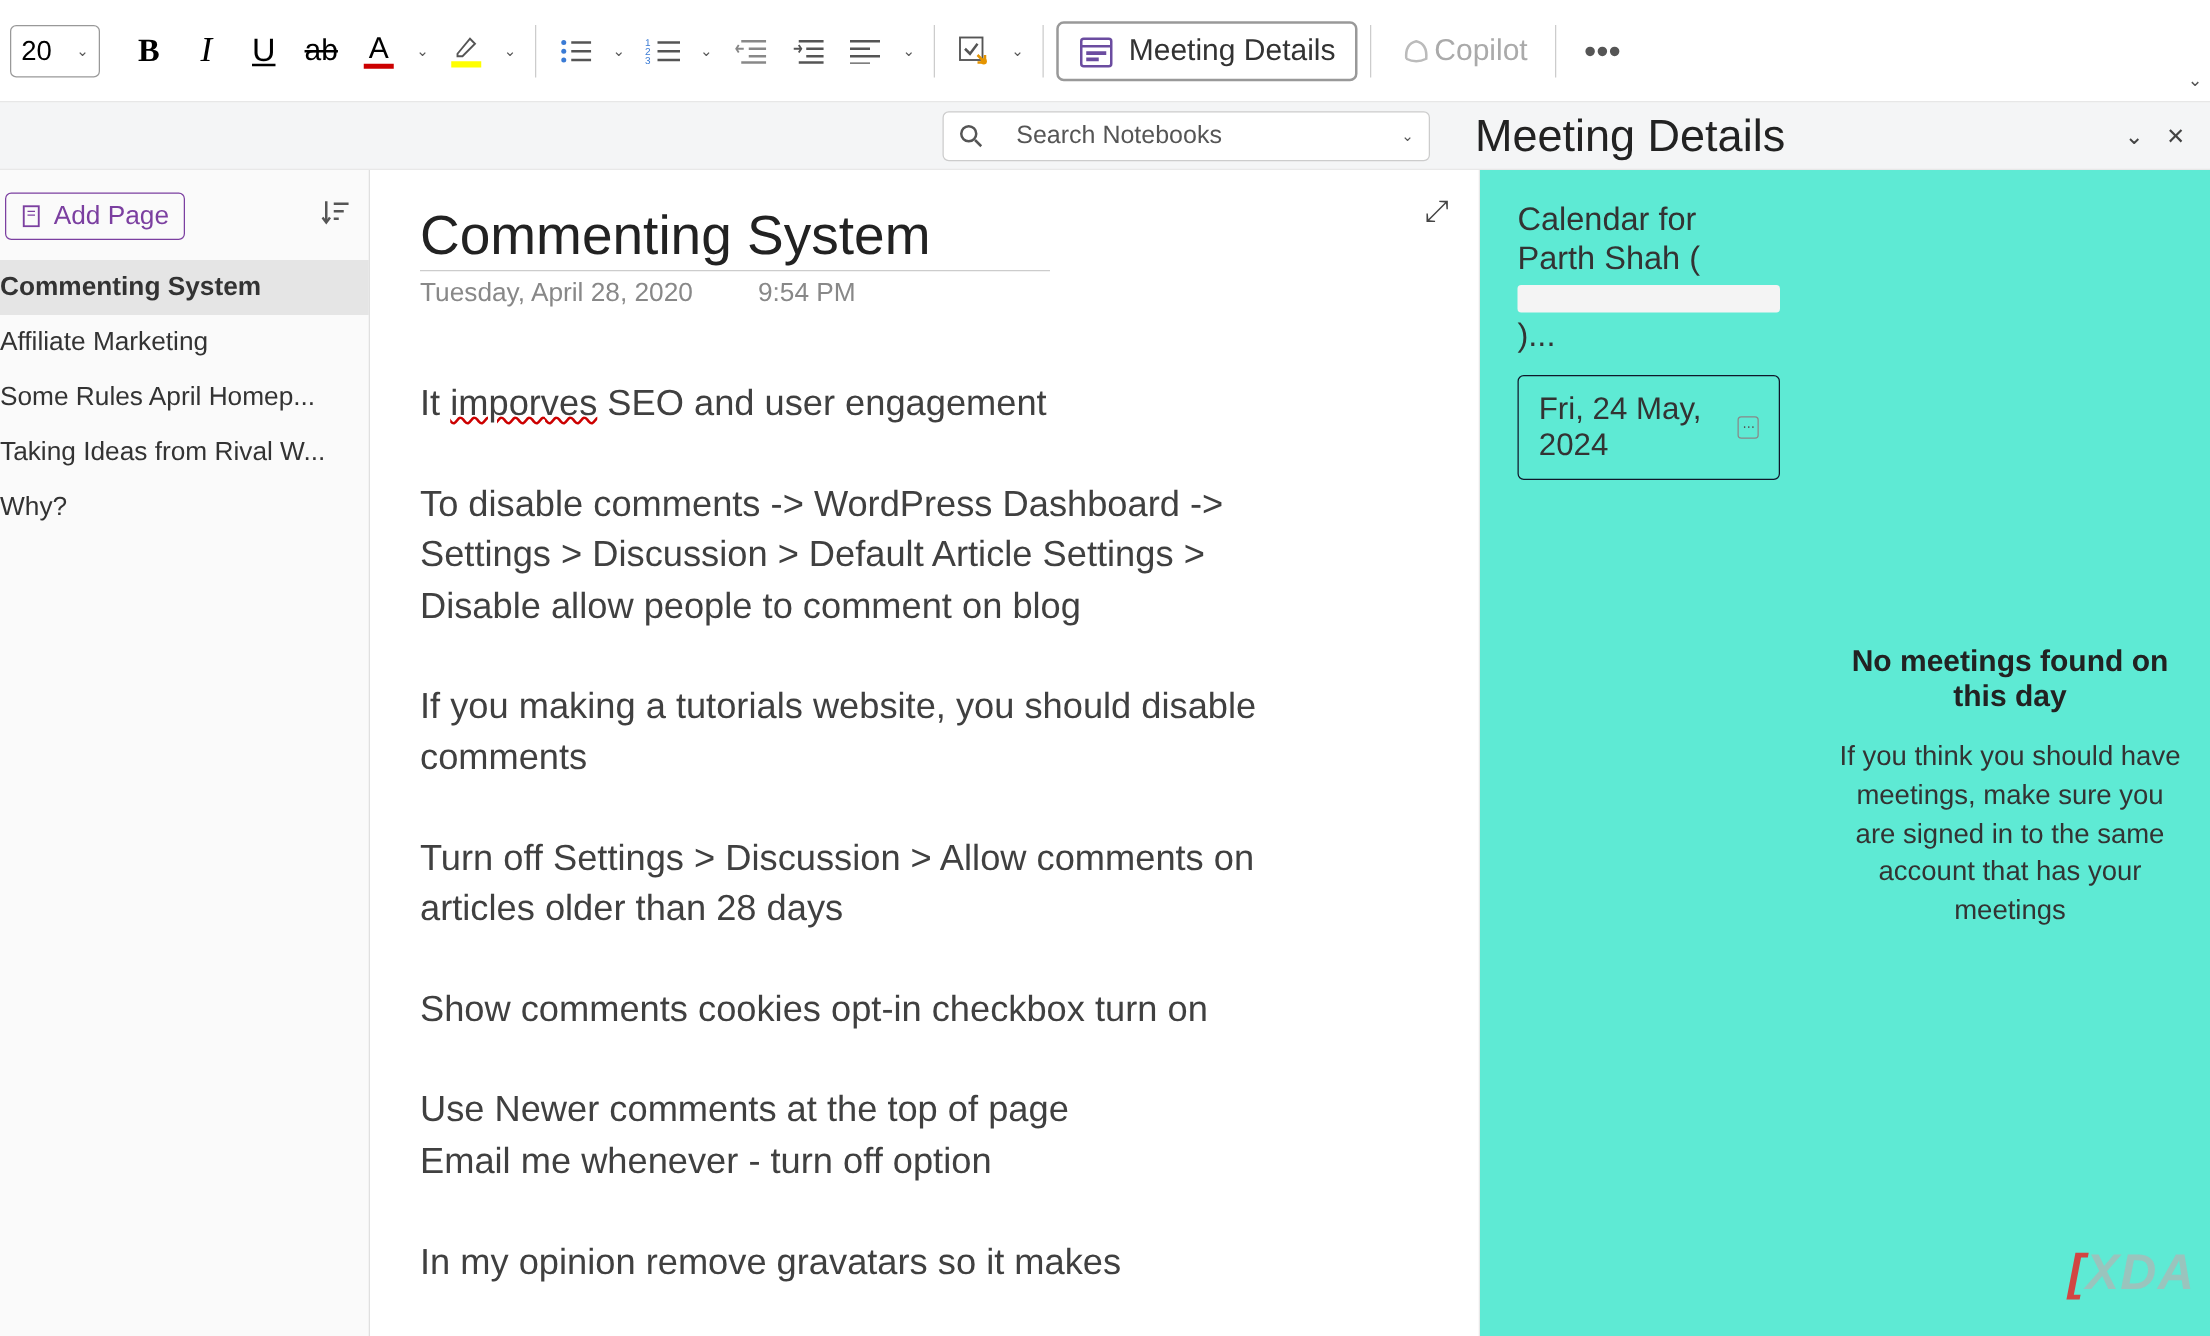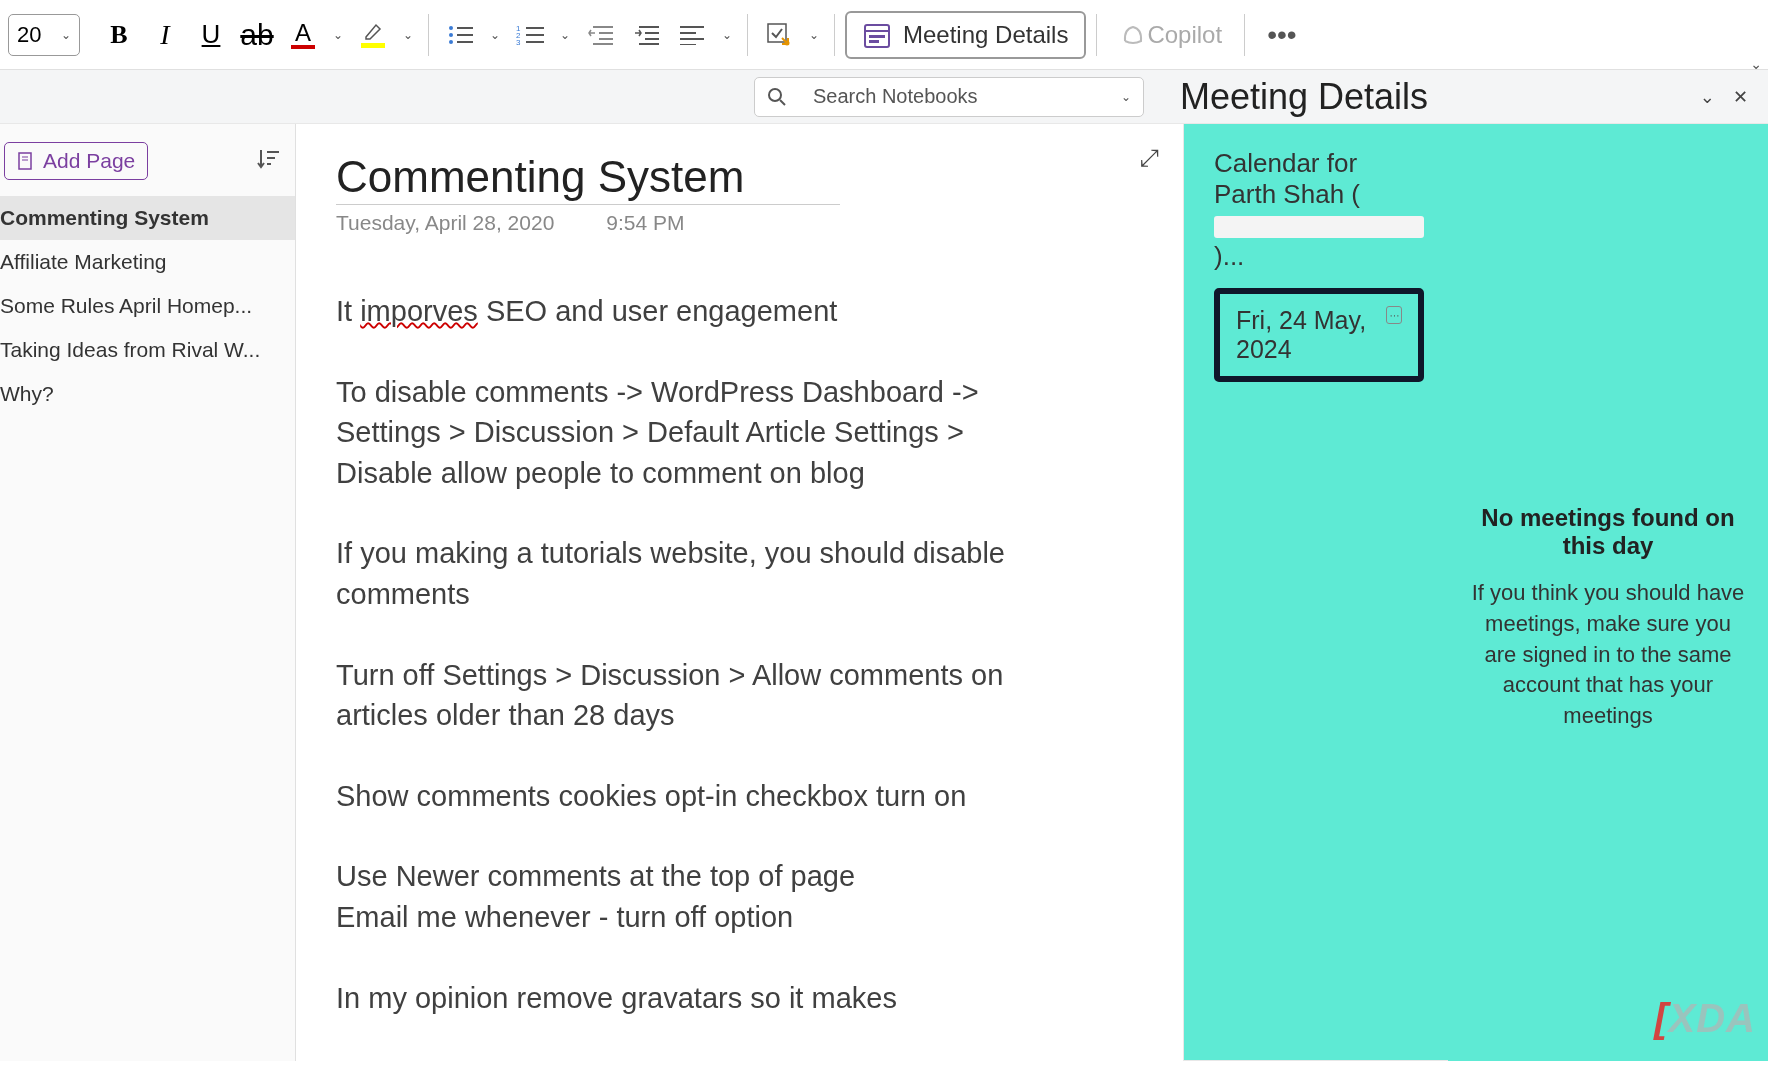--- a/index.html
+++ b/index.html
@@ -11,21 +11,21 @@
     body {
       width: 1768px;
       height: 1069px;
       background: #fff;
       overflow: hidden;
       position: relative;
     }
     
     
     .toolbar {
-      height: 70px;
+      height: 82px;
       background: #fff;
       border-bottom: 1px solid #e0e0e0;
       display: flex;
       align-items: center;
       padding: 0 8px;
       gap: 4px;
     }
     .font-size-box {
       width: 72px;
       height: 42px;
@@ -49,21 +49,21 @@
       display: flex;
       align-items: center;
       justify-content: center;
       font-size: 26px;
       cursor: pointer;
       border-radius: 4px;
     }
     .tb-bold { font-weight: 900; font-family: 'Segoe UI'; }
     .tb-italic { font-style: italic; font-family: 'Times New Roman', serif; font-size: 28px; }
     .tb-underline { text-decoration: underline; }
-    .tb-strike { text-decoration: line-through; font-size: 30px; }
+    .tb-strike { text-decoration: line-through; font-size: 24px; }
     .tb-sep {
       width: 1px;
       height: 42px;
       background: #ccc;
       margin: 0 6px;
     }
     .tb-chev {
       min-width: 20px;
       font-size: 12px;
       color: #555;
@@ -283,24 +283,25 @@
       color: #444;
     }
     .panel-subhead {
       padding: 24px 24px 24px 30px;
       font-size: 26px;
       color: #333;
       border-bottom: 1px solid #e8e8e8;
     }
     .date-row {
       margin-top: 16px;
-      border: 6px solid #0f172a;
+      border: 1px solid #0f172a;
       border-radius: 5px;
       padding: 12px 16px;
       display: flex;
+      align-items: center;
       font-size: 25px;
     }
     .date-more {
       margin-left: auto;
       border: 1px solid #888;
       border-radius: 3px;
       width: 20px;
       height: 18px;
       display: flex;
       align-items: center;

